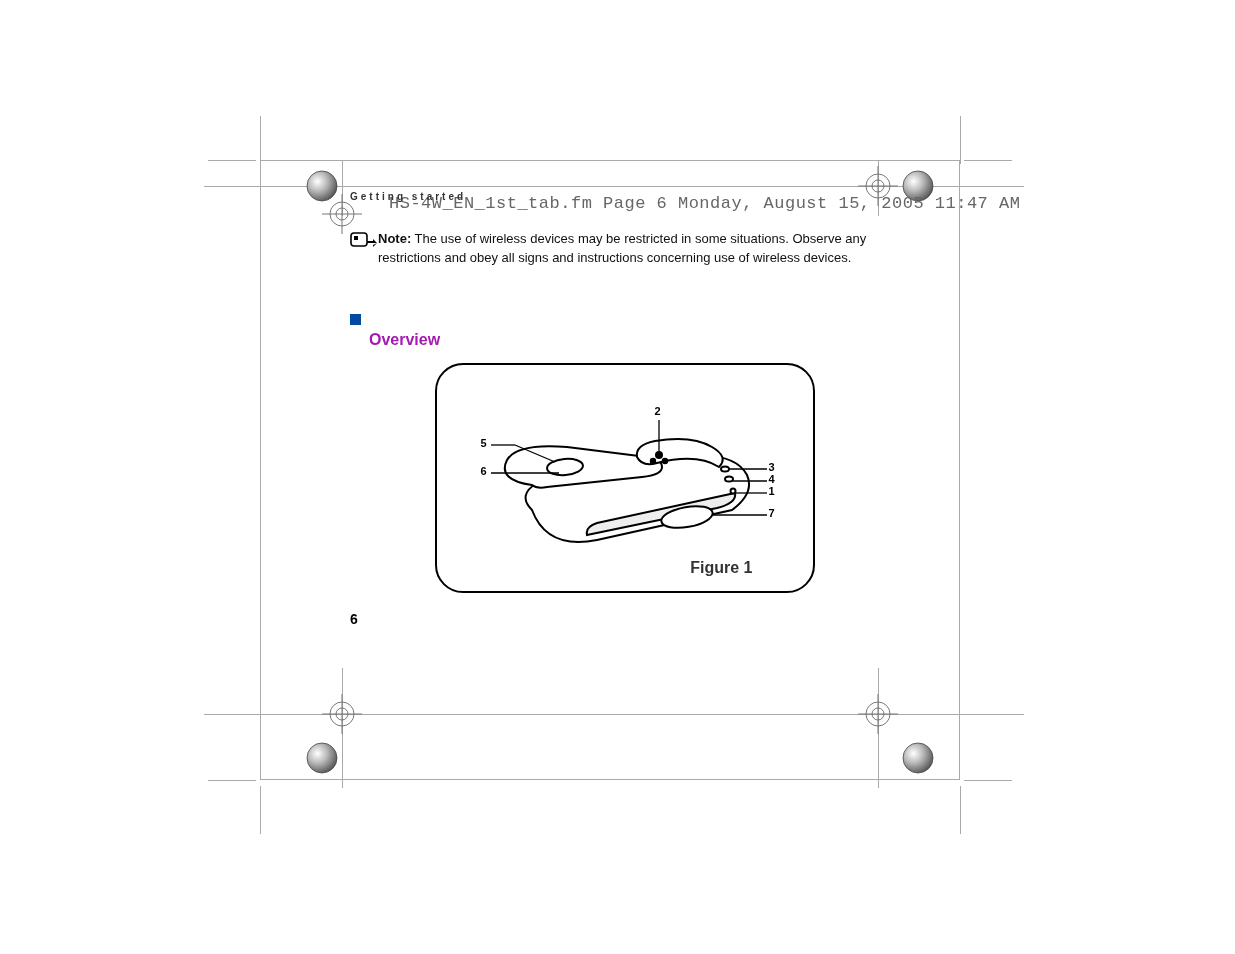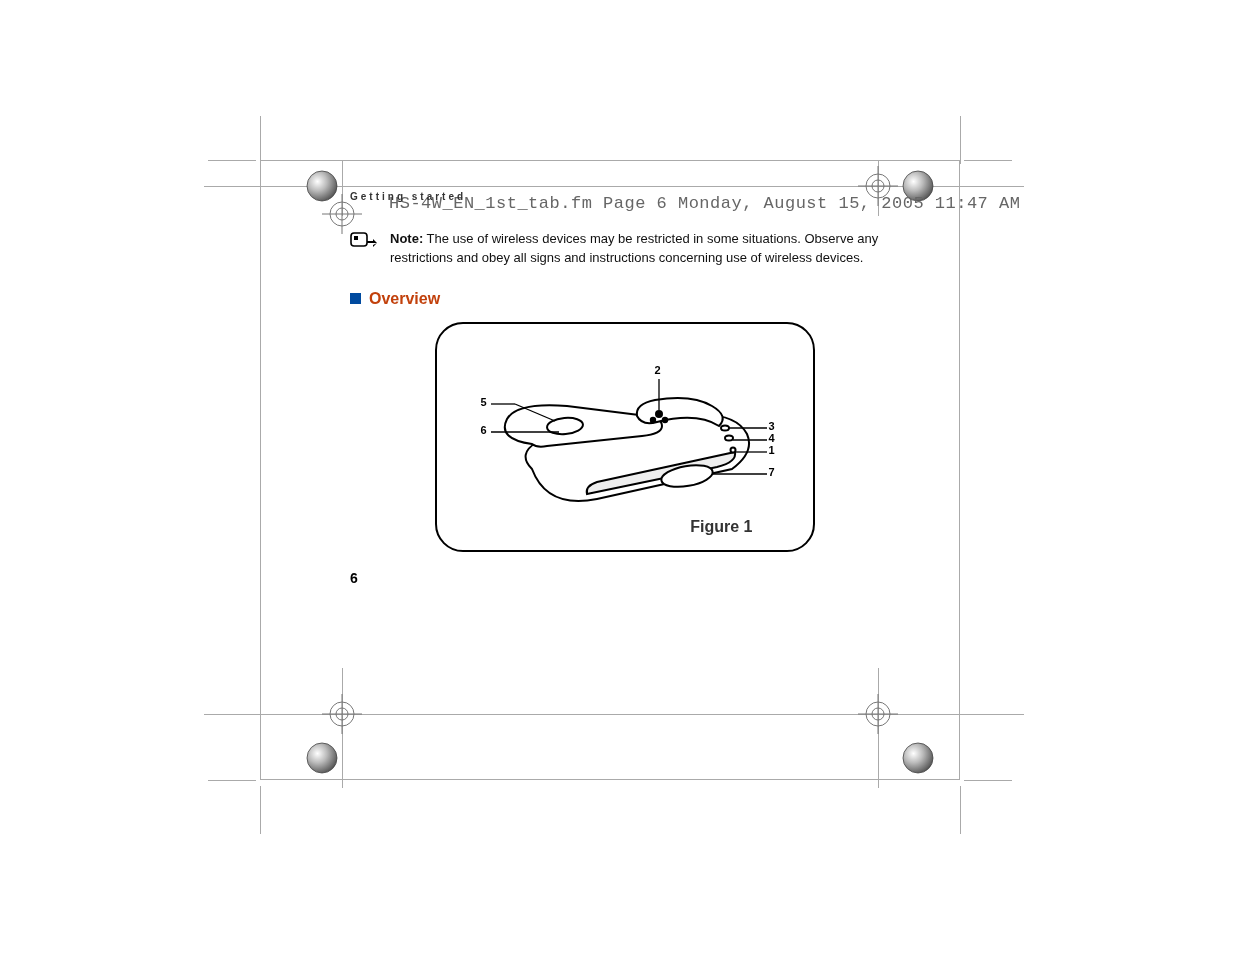--- a/index.html
+++ b/index.html
@@ -41,21 +41,20 @@
     font-size: 24px;
     color: #0a7ec2;
     font-weight: 600;
     border-bottom: 1px solid #0a7ec2;
     padding-bottom: 2px;
     margin-bottom: 18px;
   }
   .note-block {
     display: flex;
     align-items: flex-start;
-    gap: 12px;
     margin-bottom: 22px;
     font-size: 13px;
     line-height: 1.45;
     color: #111;
   }
   .note-icon {
     flex: 0 0 28px;
     margin-top: 2px;
   }
   .section-heading {
@@ -65,22 +64,23 @@
     margin-bottom: 14px;
   }
   .bullet-sq {
     width: 11px;
     height: 11px;
     background: #004a9f;
     display: inline-block;
   }
   .section-title {
     font-size: 16px;
-    color: #c2410c;
-    font-weight: bold;
+    color: #a21caf;
+    font-weight: bold;
+    margin-top: 41px;
   }
   .figure-box {
     border: 2.5px solid #000;
     border-radius: 28px;
     width: 380px;
     height: 230px;
     margin: 0 auto;
     position: relative;
     box-sizing: border-box;
   }

